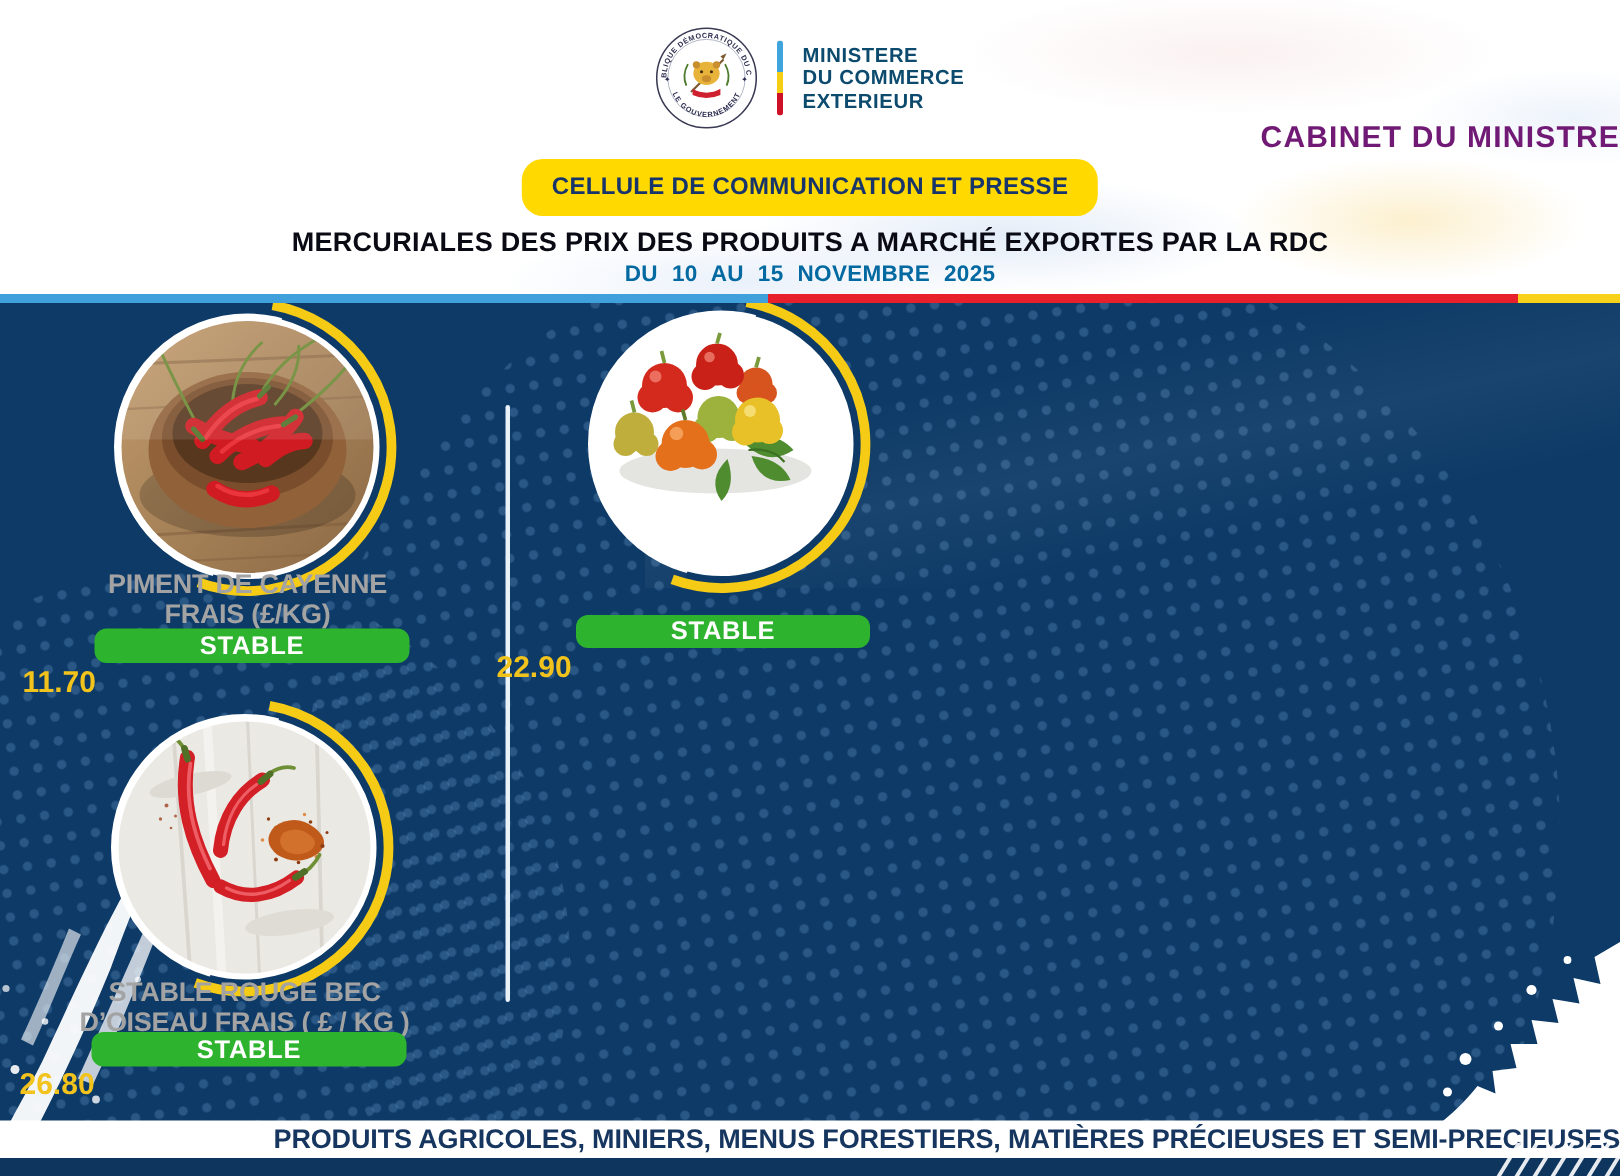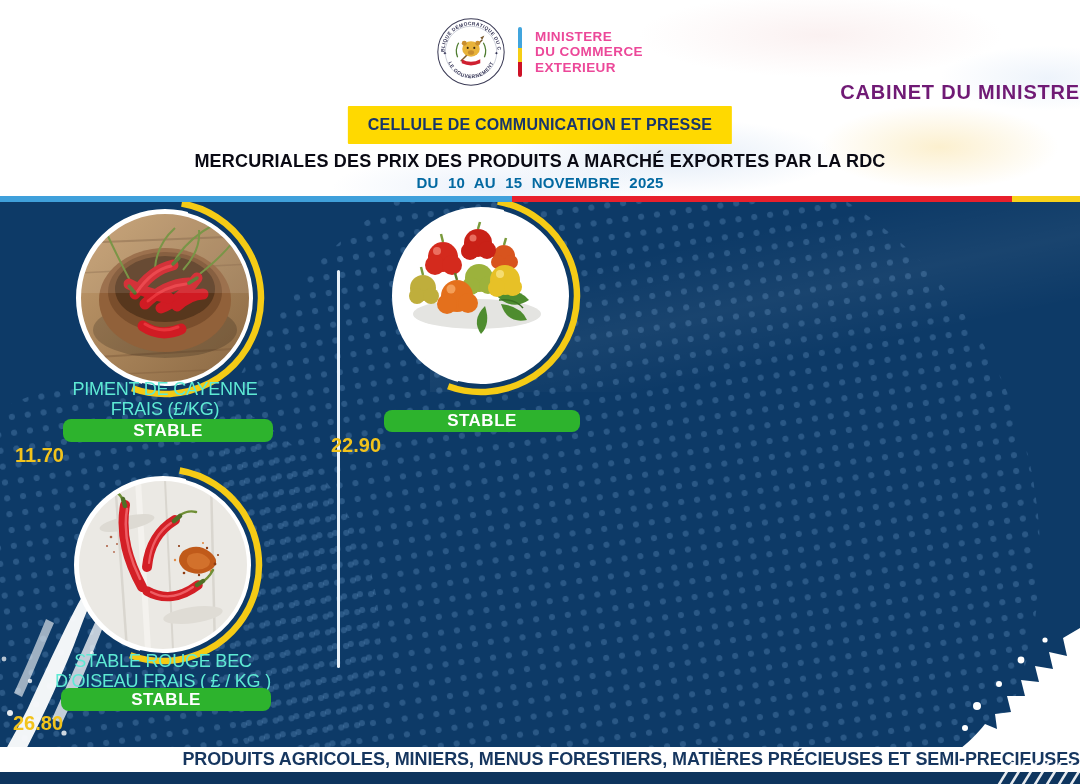--- a/index.html
+++ b/index.html
@@ -18,26 +18,26 @@
       radial-gradient(ellipse 260px 60px at 76% 18%, rgba(238,200,200,.25), transparent 70%),
       radial-gradient(ellipse 230px 50px at 46% 96%, rgba(196,215,242,.35), transparent 72%),
       radial-gradient(ellipse 150px 45px at 97% 40%, rgba(205,222,244,.35), transparent 72%);
   }
   .brand{position:absolute;left:0;top:16px;width:1080px;display:flex;justify-content:center;align-items:center;gap:13px;height:72px;}
   .seal{width:68px;height:68px;}
   .flag-divider{width:4px;height:50px;display:flex;flex-direction:column;border-radius:2px;overflow:hidden;}
   .flag-divider .fb{height:21px;background:#41A5DD;}
   .flag-divider .fy{height:14px;background:#F6CE15;}
   .flag-divider .fr{height:15px;background:#CE1126;}
-  .ministry{font-weight:bold;font-size:13.5px;line-height:15.5px;color:#ec4899;letter-spacing:.4px;text-align:left;}
+  .ministry{font-weight:bold;font-size:13.5px;line-height:15.5px;color:#0c4a6e;letter-spacing:.4px;text-align:left;}
   .cabinet{position:absolute;top:81px;left:0;width:1080px;text-align:right;
     color:#701a75;font-weight:bold;font-size:20px;letter-spacing:.8px;}
   .press-banner{position:absolute;top:106px;left:50%;transform:translateX(-50%);
     background:#FFD900;color:#17356B;font-weight:bold;font-size:16px;
-    padding:10px 20px;border-radius:1px;letter-spacing:.2px;white-space:nowrap;}
+    padding:10px 20px;border-radius:14px;letter-spacing:.2px;white-space:nowrap;}
   .main-title{position:absolute;top:151px;left:0;width:1080px;text-align:center;
     color:#0A0A14;font-weight:bold;font-size:18px;letter-spacing:.2px;}
   .date-line{position:absolute;top:173.5px;left:0;width:1080px;text-align:center;
     color:#0369a1;font-weight:bold;font-size:15px;word-spacing:5px;letter-spacing:.2px;}
   
   .tricolor{position:absolute;top:196px;left:0;width:1080px;height:6px;display:flex;z-index:11;}
   .tc-blue{width:47.4%;background:#3FA0DB;}
   .tc-red{width:46.3%;background:#E8202C;}
   .tc-yellow{flex:1;background:#F8D21A;}
   
@@ -47,22 +47,22 @@
   .dots-a{left:200px;top:135px;width:840px;height:840px;}
   .dots-b{left:-140px;top:380px;width:520px;height:520px;}
   .sheen{position:absolute;left:430px;top:202px;width:650px;height:190px;z-index:1;
     background:linear-gradient(168deg, transparent 30%, rgba(255,255,255,.05) 52%, transparent 72%);}
   .divider-line{position:absolute;left:337px;top:270px;width:3px;height:398px;background:#EAF2F9;border-radius:2px;z-index:3;}
   
   .ring{position:absolute;z-index:5;width:200px;height:200px;}
   .ring-1{left:65px;top:198px;}
   .ring-2{left:381px;top:196px;}
   .ring-3{left:63px;top:465px;}
-  .p-name{position:absolute;z-index:6;width:300px;text-align:center;color:#5eead4;
-    font-weight:normal;font-size:18px;line-height:20px;letter-spacing:-.2px;}
+  .p-name{position:absolute;z-index:6;width:300px;text-align:center;color:#a3a3a3;
+    font-weight:bold;font-size:18px;line-height:20px;letter-spacing:-.2px;}
   .n1{left:15px;top:379px;}
   .n2{left:331px;top:388px;}
   .n3{left:13px;top:651px;}
   .status-badge{position:absolute;z-index:6;background:#2DB32D;border-radius:8px;
     color:#ffffff;font-weight:bold;font-size:17px;text-align:center;letter-spacing:.5px;}
   .s1{left:63px;top:419px;width:210px;height:23px;line-height:23px;}
   .s2{left:384px;top:410px;width:196px;height:22px;line-height:22px;}
   .s3{left:61px;top:688px;width:210px;height:23px;line-height:23px;}
   .p-price{position:absolute;z-index:6;width:300px;text-align:left;color:#F2C31C;
     font-weight:bold;font-size:20px;}

